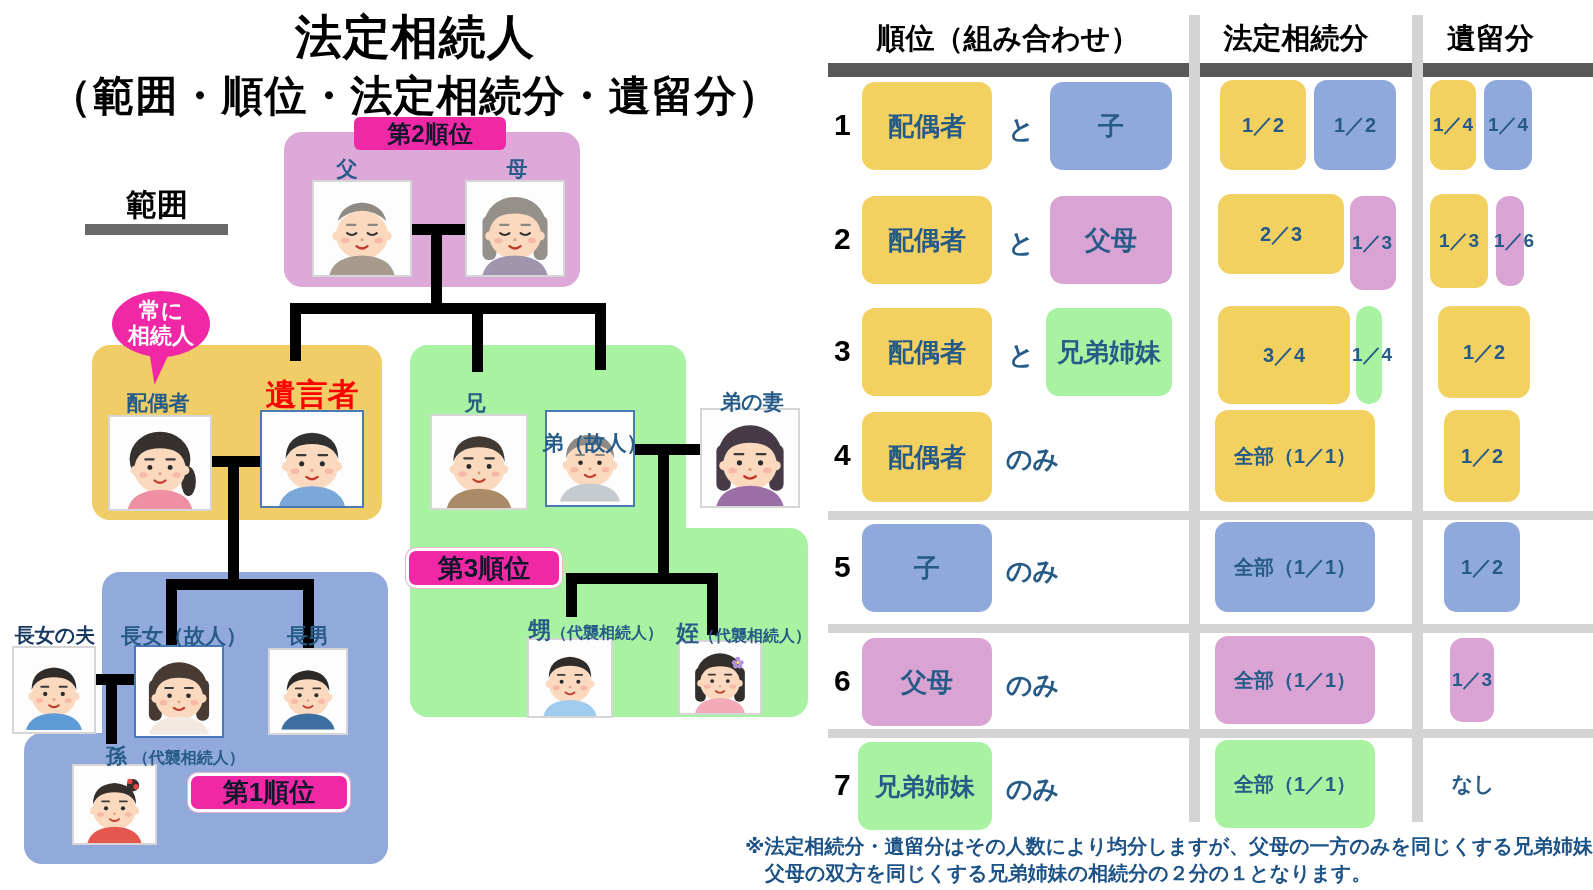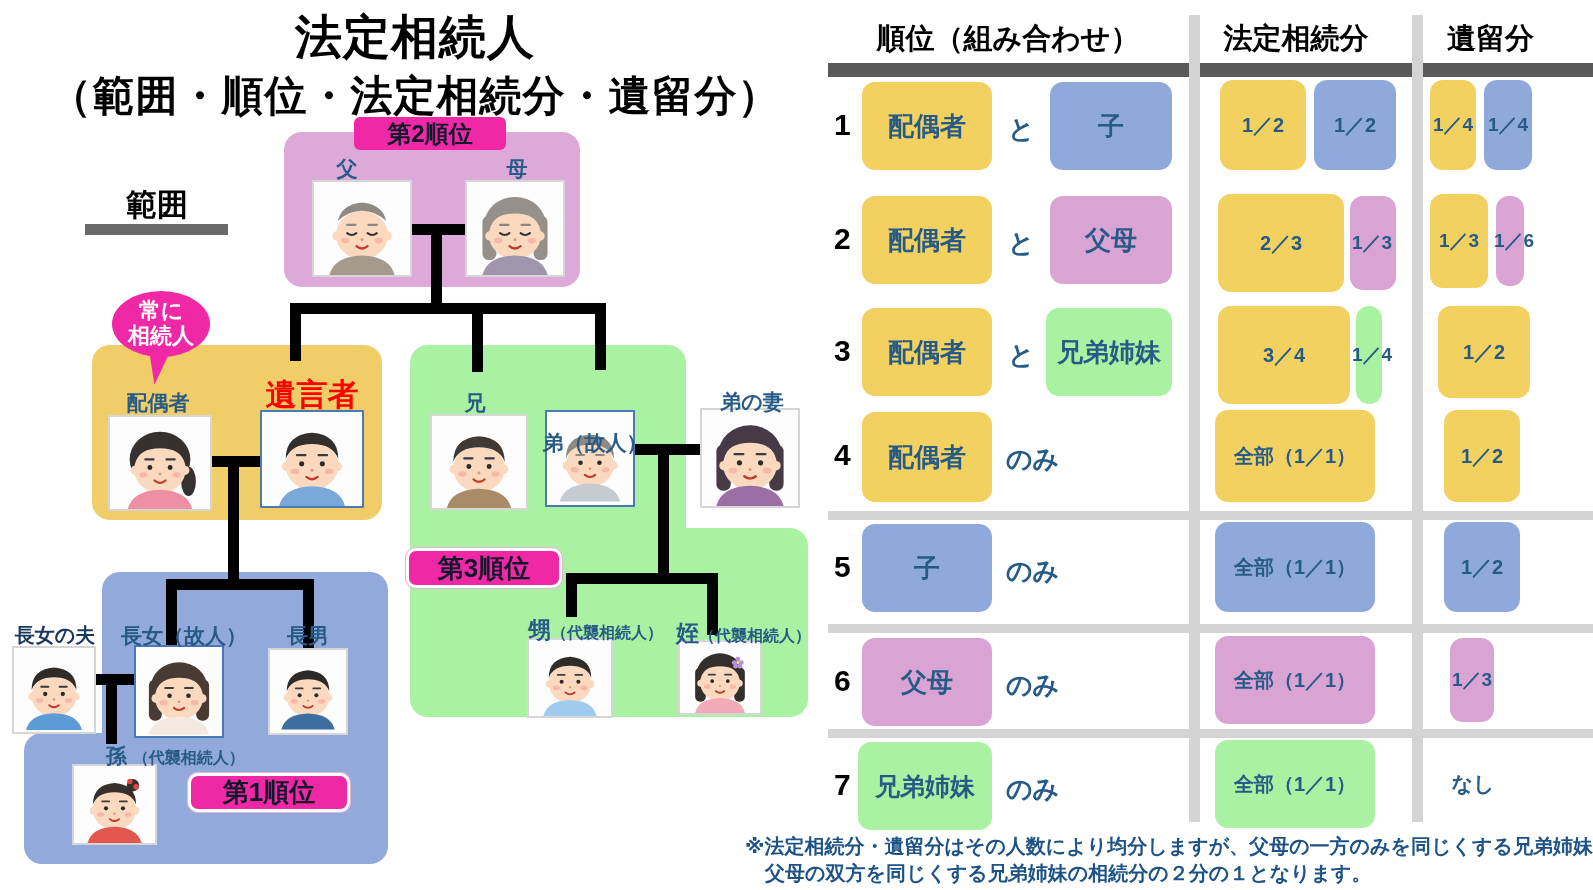--- a/index.html
+++ b/index.html
@@ -337,21 +337,21 @@
   <div class="abs cbox frac bg-blue ctr" style="left:1314px;top:80px;width:82px;height:90px;">1／2</div>
   <div class="abs cbox bg-yellow" style="left:1430px;top:80px;width:46px;height:90px;"></div>
   <div class="overflow-txt ctr" style="left:1426px;top:80px;width:54px;height:90px;">1／4</div>
   <div class="abs cbox bg-blue" style="left:1484px;top:80px;width:48px;height:90px;"></div>
   <div class="overflow-txt ctr" style="left:1481px;top:80px;width:54px;height:90px;">1／4</div>
 
   <div class="abs rnum" style="left:834px;top:222px;">2</div>
   <div class="abs cbox combo bg-yellow ctr" style="left:862px;top:196px;width:130px;height:88px;">配偶者</div>
   <div class="abs conj" style="left:1008px;top:226px;">と</div>
   <div class="abs cbox combo bg-pink ctr" style="left:1050px;top:196px;width:122px;height:88px;">父母</div>
-  <div class="abs cbox frac bg-yellow ctr" style="left:1218px;top:194px;width:126px;height:98px;">2／3</div>
+  <div class="abs cbox frac bg-yellow ctr" style="left:1218px;top:194px;width:126px;height:80px;">2／3</div>
   <div class="abs cbox bg-pink" style="left:1350px;top:196px;width:46px;height:94px;"></div>
   <div class="overflow-txt ctr" style="left:1344px;top:196px;width:56px;height:94px;">1／3</div>
   <div class="abs cbox bg-yellow" style="left:1430px;top:194px;width:58px;height:94px;"></div>
   <div class="overflow-txt ctr" style="left:1430px;top:194px;width:58px;height:94px;">1／3</div>
   <div class="abs cbox bg-pink" style="left:1496px;top:196px;width:28px;height:90px;"></div>
   <div class="overflow-txt" style="left:1494px;top:196px;height:90px;">1／6</div>
 
   <div class="abs rnum" style="left:834px;top:334px;">3</div>
   <div class="abs cbox combo bg-yellow ctr" style="left:862px;top:308px;width:130px;height:88px;">配偶者</div>
   <div class="abs conj" style="left:1008px;top:338px;">と</div>

